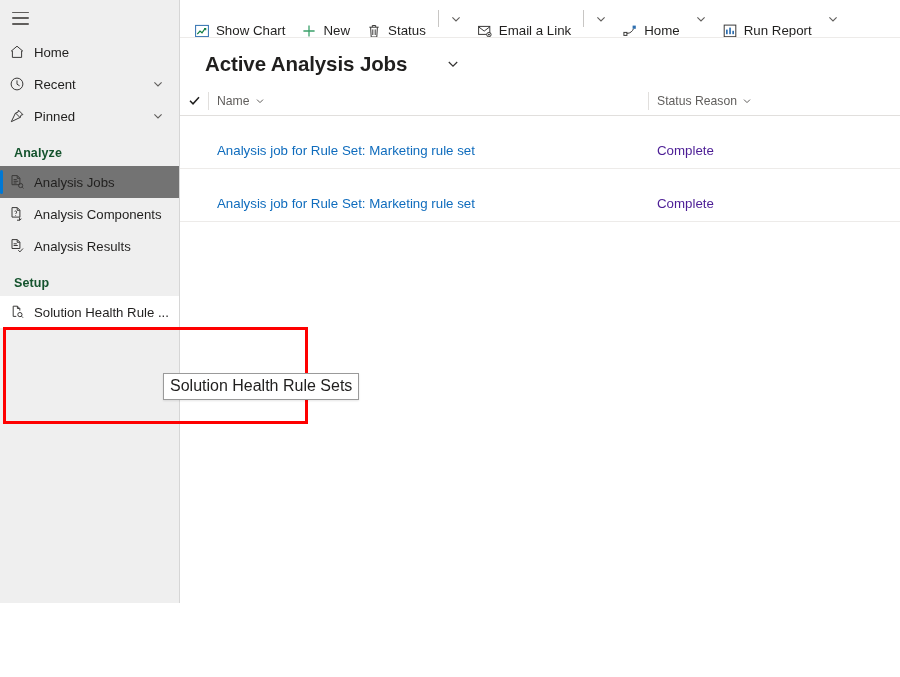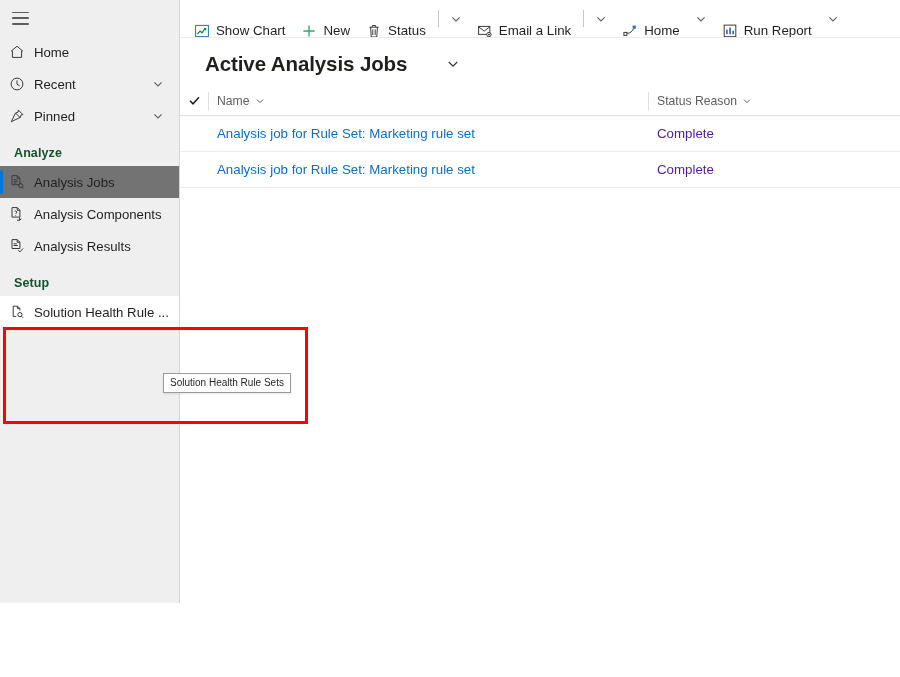--- a/index.html
+++ b/index.html
@@ -126,21 +126,21 @@
   }
 
   
   #tooltip {
     position: absolute;
     left: 163px;
     top: 373px;
     background: #ffffff;
     border: 1px solid #9a9a9a;
     color: #201f1e;
-    font-size: 10px;
+    font-size: 16px;
     padding: 3px 6px 4px 6px;
     white-space: nowrap;
     z-index: 45;
     box-shadow: 0 1px 2px rgba(0,0,0,.10);
   }
 
   
   #main {
     flex: 1;
     height: 677px;
@@ -219,20 +219,21 @@
     color: #323130;
     cursor: pointer;
   }
 
   
   #grid {
     flex: 1;
     display: flex;
     flex-direction: column;
     overflow: hidden;
+    gap: 17px;
   }
   .grid-header {
     display: flex;
     align-items: center;
     height: 30px;
     border-bottom: 1px solid #e1dfdd;
     padding-left: 0;
     box-sizing: border-box;
   }
   .hdr-check {

